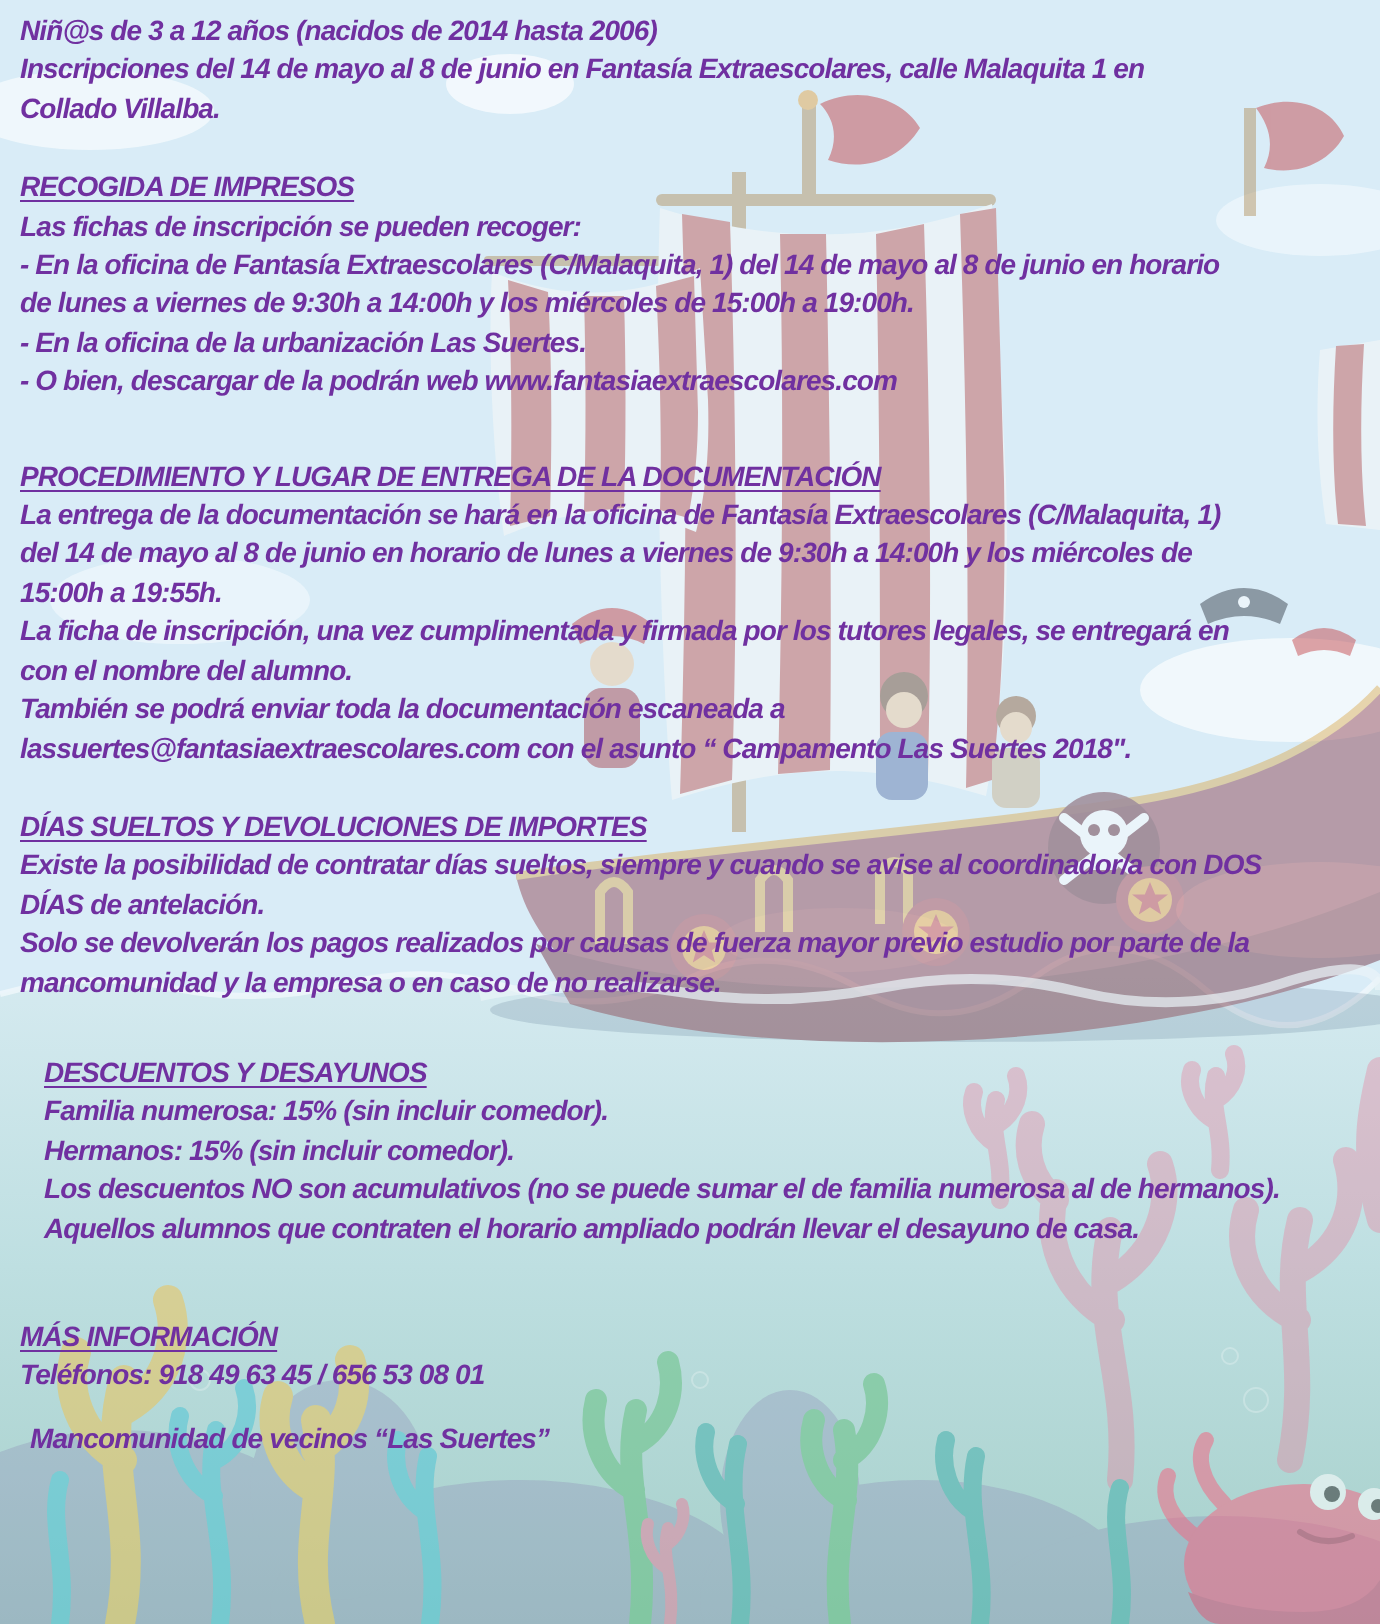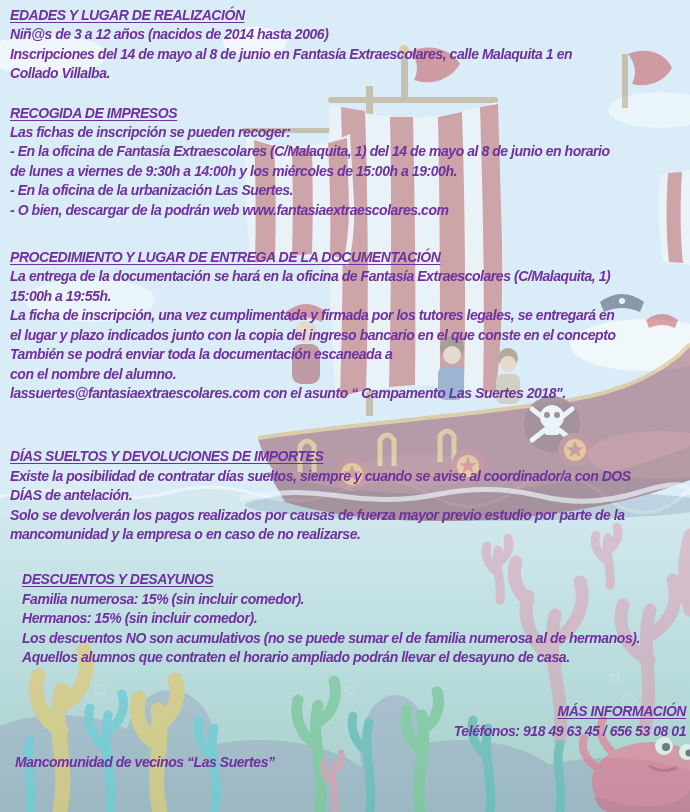--- a/index.html
+++ b/index.html
@@ -11,24 +11,24 @@
   #bg{position:absolute;left:0;top:0;width:690px;height:812px;z-index:0;}
   #content{
     position:absolute;left:10px;top:6px;width:676px;z-index:2;
     color:#7030a0;font-weight:bold;font-style:italic;
     font-size:14px;line-height:19.4px;letter-spacing:-0.45px;
   }
   .sec .heading{text-decoration:underline;text-underline-offset:2px;white-space:nowrap;}
   .sec .line{white-space:nowrap;}
   #content .sec:nth-child(1){margin-bottom:20px;}
   #content .sec:nth-child(2){margin-bottom:28px;}
-  #content .sec:nth-child(3){margin-bottom:44px;}
+  #content .sec:nth-child(3){margin-bottom:20px;}
   #content .sec:nth-child(4){margin-bottom:26px;}
   #content .sec:nth-child(5){margin-bottom:35px;margin-left:12px;}
-  #content .sec:nth-child(6){margin-bottom:12px;text-align:right;}
+  #content .sec:nth-child(6){margin-bottom:12px;}
   #content .sec:nth-child(7) .line{padding-left:5px;}
 </style>
 </head>
 <body>
 
 <svg id="bg" viewBox="0 0 690 812" xmlns="http://www.w3.org/2000/svg" aria-hidden="true">
   <defs>
     <linearGradient id="waterG" x1="0" y1="488" x2="0" y2="812" gradientUnits="userSpaceOnUse">
       <stop offset="0" stop-color="#d5eaf0"></stop>
       <stop offset="0.45" stop-color="#bedfe1"></stop>
@@ -213,41 +213,40 @@
     <circle cx="664" cy="746" r="9" fill="#ffffff"></circle>
     <circle cx="666" cy="747" r="4" fill="#333333"></circle>
     <circle cx="687" cy="752" r="8" fill="#ffffff"></circle>
     <circle cx="689" cy="753" r="3.5" fill="#333333"></circle>
     <path d="M650,766 Q662,774 676,768" stroke="#c24b63" stroke-width="3" fill="none" stroke-linecap="round"></path>
   </g>
 </svg>
 
 <div id="content">
     <div class="sec">
-      <div class="heading">EDADES Y LUGAR DE REALIZACIÓN</div>
       <div class="line">Niñ@s de 3 a 12 años (nacidos de 2014 hasta 2006)</div>
       <div class="line">Inscripciones del 14 de mayo al 8 de junio en Fantasía Extraescolares, calle Malaquita 1 en</div>
       <div class="line">Collado Villalba.</div>
     </div>
     <div class="sec">
       <div class="heading">RECOGIDA DE IMPRESOS</div>
       <div class="line">Las fichas de inscripción se pueden recoger:</div>
       <div class="line">- En la oficina de Fantasía Extraescolares (C/Malaquita, 1) del 14 de mayo al 8 de junio en horario</div>
       <div class="line">de lunes a viernes de 9:30h a 14:00h y los miércoles de 15:00h a 19:00h.</div>
       <div class="line">- En la oficina de la urbanización Las Suertes.</div>
       <div class="line">- O bien, descargar de la podrán web www.fantasiaextraescolares.com</div>
     </div>
     <div class="sec">
       <div class="heading">PROCEDIMIENTO Y LUGAR DE ENTREGA DE LA DOCUMENTACIÓN</div>
       <div class="line">La entrega de la documentación se hará en la oficina de Fantasía Extraescolares (C/Malaquita, 1)</div>
+      <div class="line">del 14 de mayo al 8 de junio en horario de lunes a viernes de 9:30h a 14:00h y los miércoles de</div>
       <div class="line">15:00h a 19:55h.</div>
       <div class="line">La ficha de inscripción, una vez cumplimentada y firmada por los tutores legales, se entregará en</div>
-      <div class="line">el lugar y plazo indicados junto con la copia del ingreso bancario en el que conste en el concepto</div>
+      <div class="line">con el nombre del alumno.</div>
       <div class="line">También se podrá enviar toda la documentación escaneada a</div>
-      <div class="line">con el nombre del alumno.</div>
       <div class="line">lassuertes@fantasiaextraescolares.com con el asunto “ Campamento Las Suertes 2018".</div>
     </div>
     <div class="sec">
       <div class="heading">DÍAS SUELTOS Y DEVOLUCIONES DE IMPORTES</div>
       <div class="line">Existe la posibilidad de contratar días sueltos, siempre y cuando se avise al coordinador/a con DOS</div>
       <div class="line">DÍAS de antelación.</div>
       <div class="line">Solo se devolverán los pagos realizados por causas de fuerza mayor previo estudio por parte de la</div>
       <div class="line">mancomunidad y la empresa o en caso de no realizarse.</div>
     </div>
     <div class="sec">

